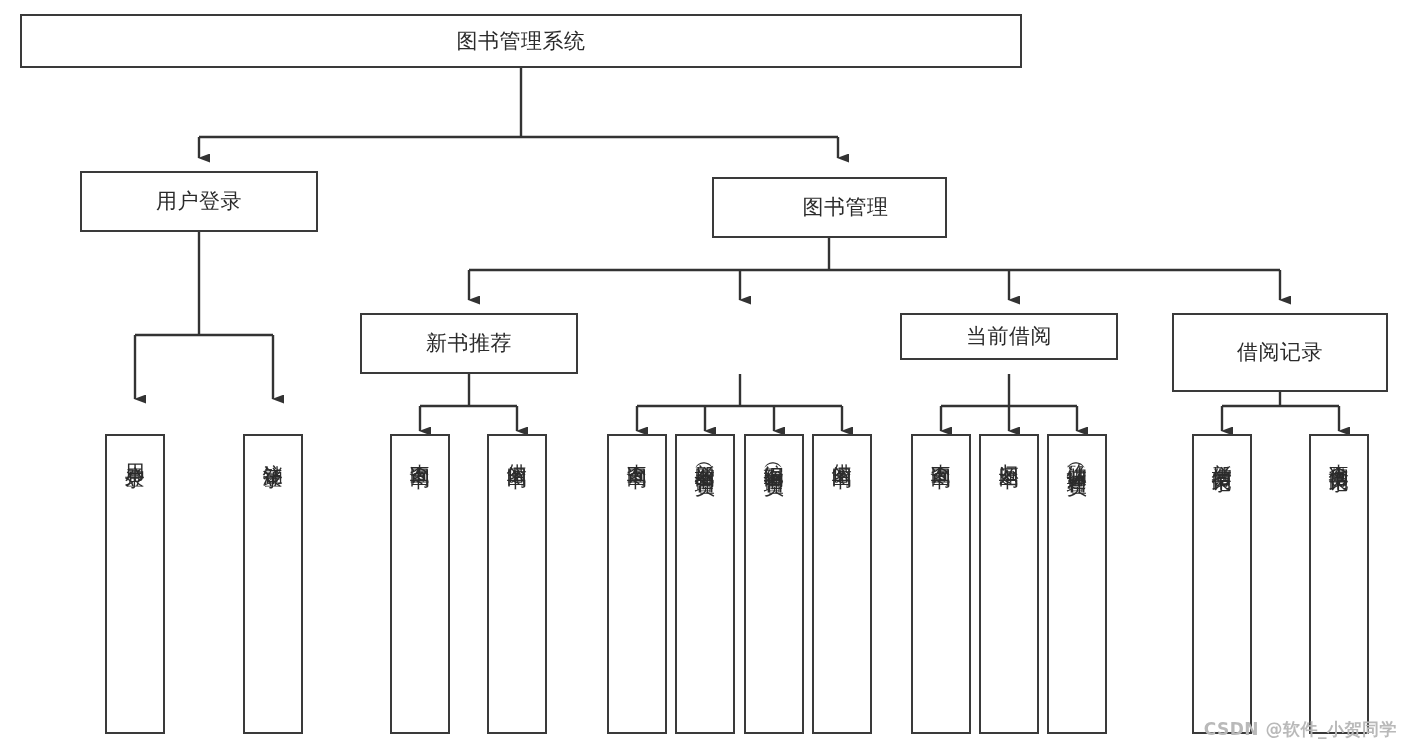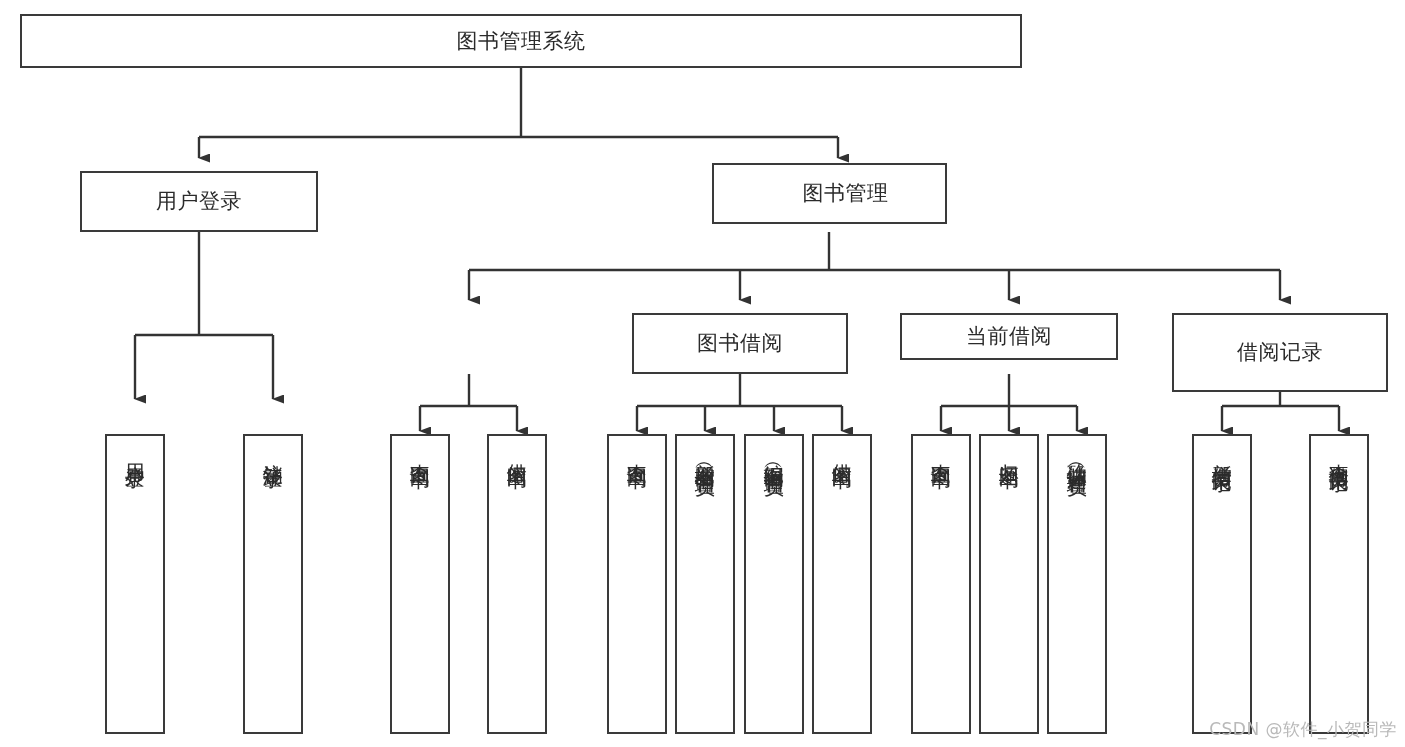--- a/index.html
+++ b/index.html
@@ -62,20 +62,21 @@
   }
   .watermark {
     position: absolute;
     right: 8px;
     bottom: 6px;
     font-size: 17px;
     color: #b9b9b9;
     letter-spacing: 0.5px;
     white-space: nowrap;
     font-family: "DejaVu Sans", "Liberation Sans", sans-serif;
+    font-weight: bold;
   }
 </style>
 </head>
 <body>
 
 <div id="canvas">
 
   <svg class="wires" viewBox="0 0 1405 747" xmlns="http://www.w3.org/2000/svg">
     <defs>
       <marker id="arw" markerWidth="9" markerHeight="12" refX="4.5" refY="11" orient="auto" markerUnits="userSpaceOnUse">
@@ -127,28 +128,28 @@
   </svg>
 
   <div class="node horiz root" style="left:20px; top:14px; width:1002px; height:54px;">
     <span class="label">图书管理系统</span>
   </div>
 
   <div class="node horiz" style="left:80px; top:171px; width:238px; height:61px;">
     <span class="label">用户登录</span>
   </div>
 
-  <div class="node horiz" style="left:712px; top:163px; width:235px; height:61px;padding-left:32px;">
+  <div class="node horiz" style="left:712px; top:177px; width:235px; height:61px;padding-left:32px;">
     <span class="label">图书管理</span>
   </div>
 
-
-  <div class="node horiz" style="left:632px; top:313px; width:216px; height:61px;">
-    <span class="label">图书借阅</span>
-  </div>
+  <div class="node horiz" style="left:360px; top:313px; width:218px; height:61px;">
+    <span class="label">新书推荐</span>
+  </div>
+
 
   <div class="node horiz" style="left:900px; top:313px; width:218px; height:47px;">
     <span class="label">当前借阅</span>
   </div>
 
   <div class="node horiz" style="left:1172px; top:313px; width:216px; height:79px;">
     <span class="label">借阅记录</span>
   </div>
 
   <div class="node vert" style="left:105px; top:434px; width:60px; height:300px;">

